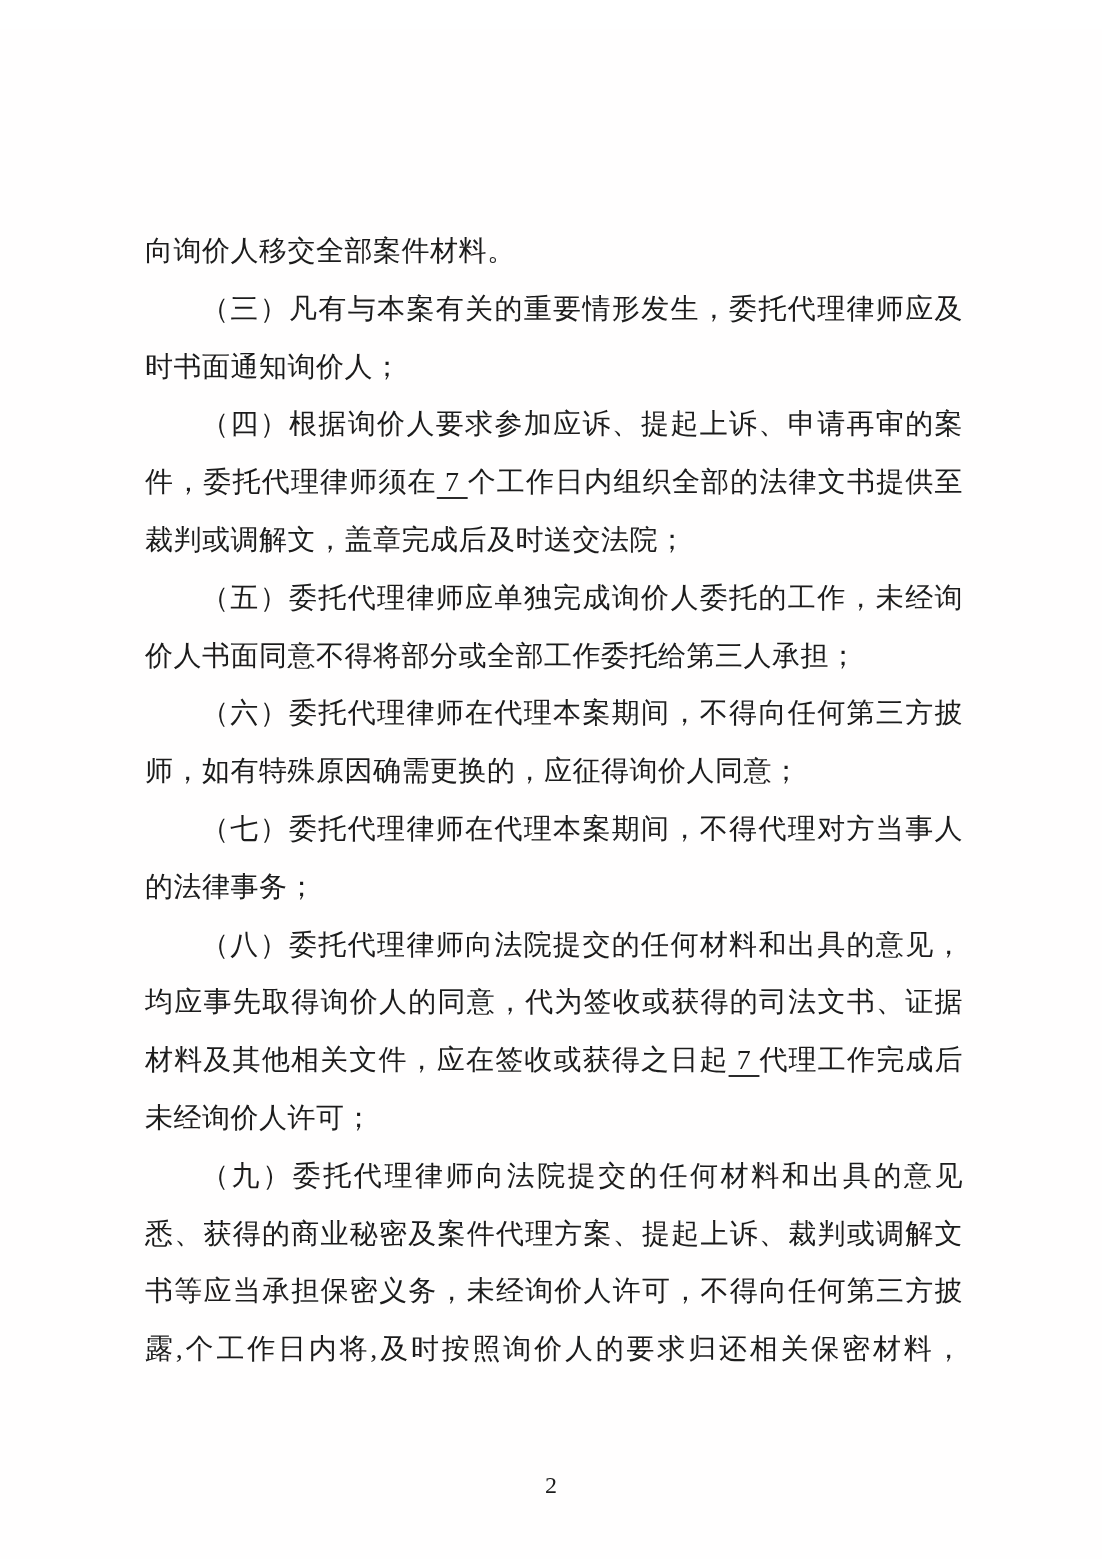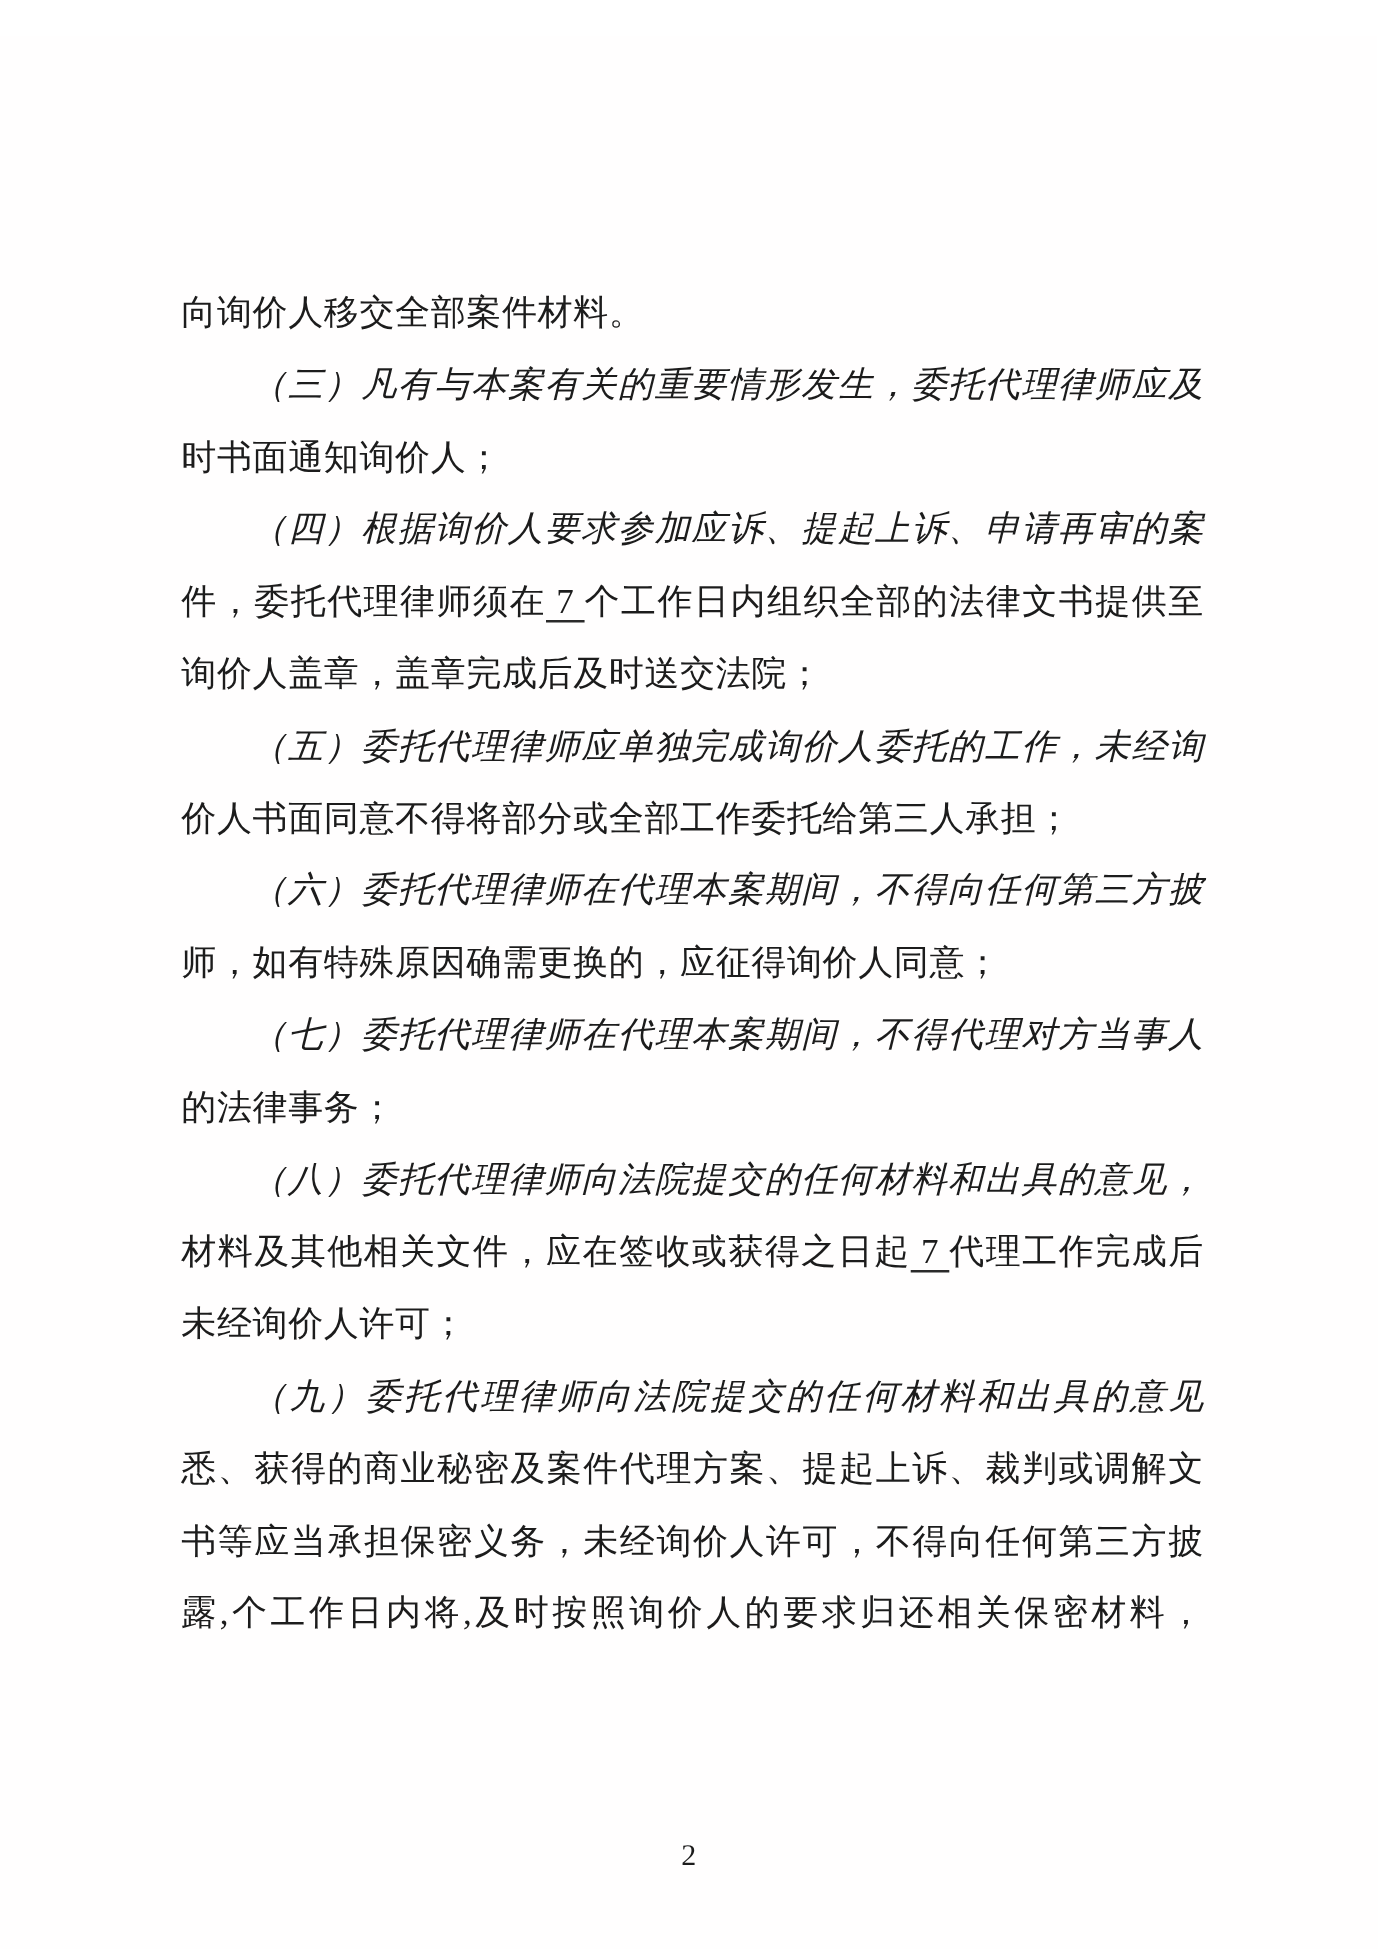--- a/index.html
+++ b/index.html
@@ -30,21 +30,20 @@
     text-align: justify;
     text-justify: inter-character;
     text-align-last: left;
     white-space: normal;
   }
   .line.stretch {
     text-align-last: justify;
   }
   .line.indent {
     text-indent: 2em;
-    font-style: italic;
   }
   .blank {
     text-decoration: underline;
     text-decoration-thickness: 2px;
     text-underline-offset: 6px;
     text-decoration-color: #2a2a2a;
   }
   .footer {
     position: absolute;
     top: 1441px;
@@ -59,28 +58,29 @@
 </head>
 <body>
 
 <div class="page">
   <div class="doc" id="doc-body">
       <div class="line"><span class="">向询价人移交全部案件材料。</span></div>
       <div class="line stretch indent"><span class="">（三）凡有与本案有关的重要情形发生，委托代理律师应及</span></div>
       <div class="line"><span class="">时书面通知询价人；</span></div>
       <div class="line stretch indent"><span class="">（四）根据询价人要求参加应诉、提起上诉、申请再审的案</span></div>
       <div class="line stretch"><span class="">件，委托代理律师须在</span><span class="blank">&nbsp;7&nbsp;</span><span class="">个工作日内组织全部的法律文书提供至</span></div>
-      <div class="line"><span class="">询价人盖章，盖章完成后及时送交法院；</span></div>
+      <div class="line"><span class="">裁判或调解文，盖章完成后及时送交法院；</span></div>
       <div class="line stretch indent"><span class="">（五）委托代理律师应单独完成询价人委托的工作，未经询</span></div>
       <div class="line"><span class="">价人书面同意不得将部分或全部工作委托给第三人承担；</span></div>
       <div class="line stretch indent"><span class="">（六）委托代理律师在代理本案期间，不得向任何第三方披</span></div>
       <div class="line"><span class="">师，如有特殊原因确需更换的，应征得询价人同意；</span></div>
       <div class="line stretch indent"><span class="">（七）委托代理律师在代理本案期间，不得代理对方当事人</span></div>
       <div class="line"><span class="">的法律事务；</span></div>
       <div class="line stretch indent"><span class="">（八）委托代理律师向法院提交的任何材料和出具的意见，</span></div>
+      <div class="line stretch"><span class="">均应事先取得询价人的同意，代为签收或获得的司法文书、证据</span></div>
       <div class="line stretch"><span class="">材料及其他相关文件，应在签收或获得之日起</span><span class="blank">&nbsp;7&nbsp;</span><span class="">代理工作完成后</span></div>
       <div class="line"><span class="">未经询价人许可；</span></div>
       <div class="line stretch indent"><span class="">（九）委托代理律师向法院提交的任何材料和出具的意见</span></div>
       <div class="line stretch"><span class="">悉、获得的商业秘密及案件代理方案、提起上诉、裁判或调解文</span></div>
       <div class="line stretch"><span class="">书等应当承担保密义务，未经询价人许可，不得向任何第三方披</span></div>
       <div class="line stretch"><span class="">露,个工作日内将,及时按照询价人的要求归还相关保密材料，</span></div>
     </div>
   <div class="footer">
     <span>2</span>
   </div>

